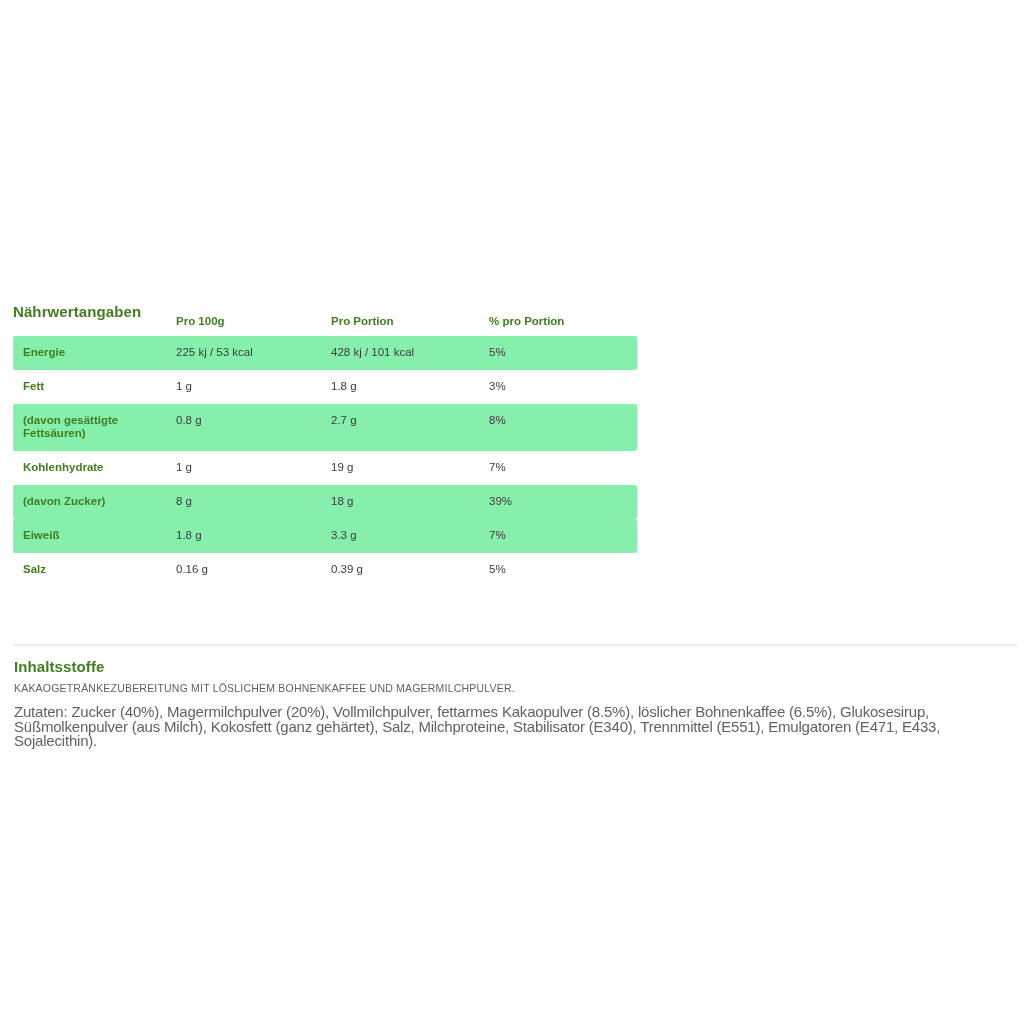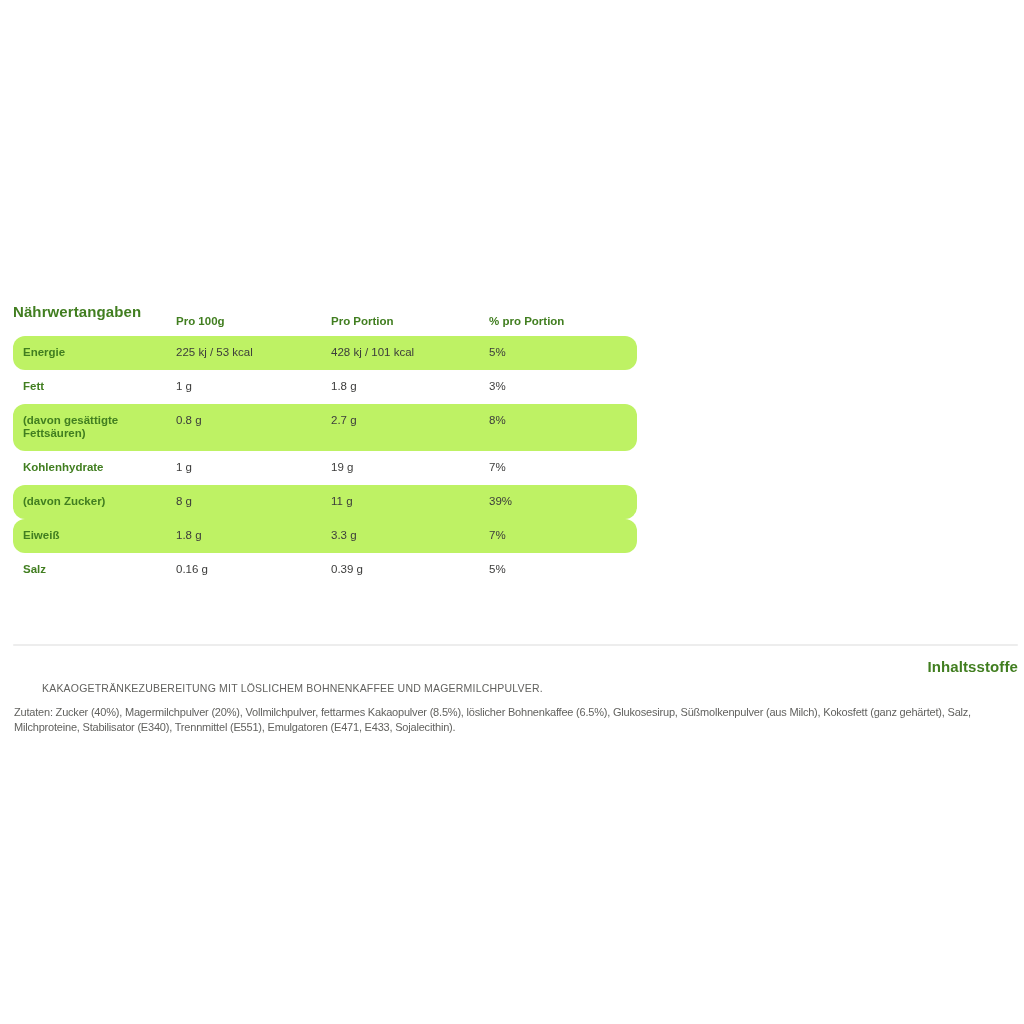--- a/index.html
+++ b/index.html
@@ -31,21 +31,21 @@
   .nrow {
     display: grid;
     grid-template-columns: 153px 155px 158px 1fr;
     padding: 10px 0 11px 10px;
     font-size: 11.5px;
     line-height: 13px;
     color: #3c3c3b;
     border-radius: 2px;
     min-height: 34px;
   }
-  .nrow.shaded { background: #bef264; border-radius: 12px; }
+  .nrow.shaded { background: #86efac; }
   .nrow .lbl {
     color: #417e20;
     font-weight: bold;
     padding-right: 16px;
   }
   .header-row {
     display: grid;
     grid-template-columns: 153px 155px 158px 1fr;
     padding: 0 0 9px 10px;
     align-items: end;
@@ -70,31 +70,29 @@
     left: 14px;
     top: 658px;
     width: 1004px;
   }
   .ingredients-heading {
     font-size: 15px;
     font-weight: bold;
     color: #417e20;
     letter-spacing: .1px;
     margin-bottom: 7px;
-    text-align: right;
   }
   .product-desc {
     font-size: 10.5px;
     color: #62625f;
     letter-spacing: .2px;
     margin-bottom: 11px;
-    margin-left: 28px;
   }
   .zutaten-text {
-    font-size: 11px;
+    font-size: 15px;
     line-height: 14.5px;
     letter-spacing: -0.2px;
     color: #62625f;
     width: 1004px;
   }
 </style>
 </head>
 <body>
 
 <div class="page">
@@ -134,21 +132,21 @@
     <div class="nrow">
       <div class="lbl">Kohlenhydrate</div>
       <div>1 g</div>
       <div>19 g</div>
       <div>7%</div>
     </div>
 
     <div class="nrow shaded">
       <div class="lbl">(davon Zucker)</div>
       <div>8 g</div>
-      <div>11 g</div>
+      <div>18 g</div>
       <div>39%</div>
     </div>
 
 
     <div class="nrow shaded">
       <div class="lbl">Eiweiß</div>
       <div>1.8 g</div>
       <div>3.3 g</div>
       <div>7%</div>
     </div>

